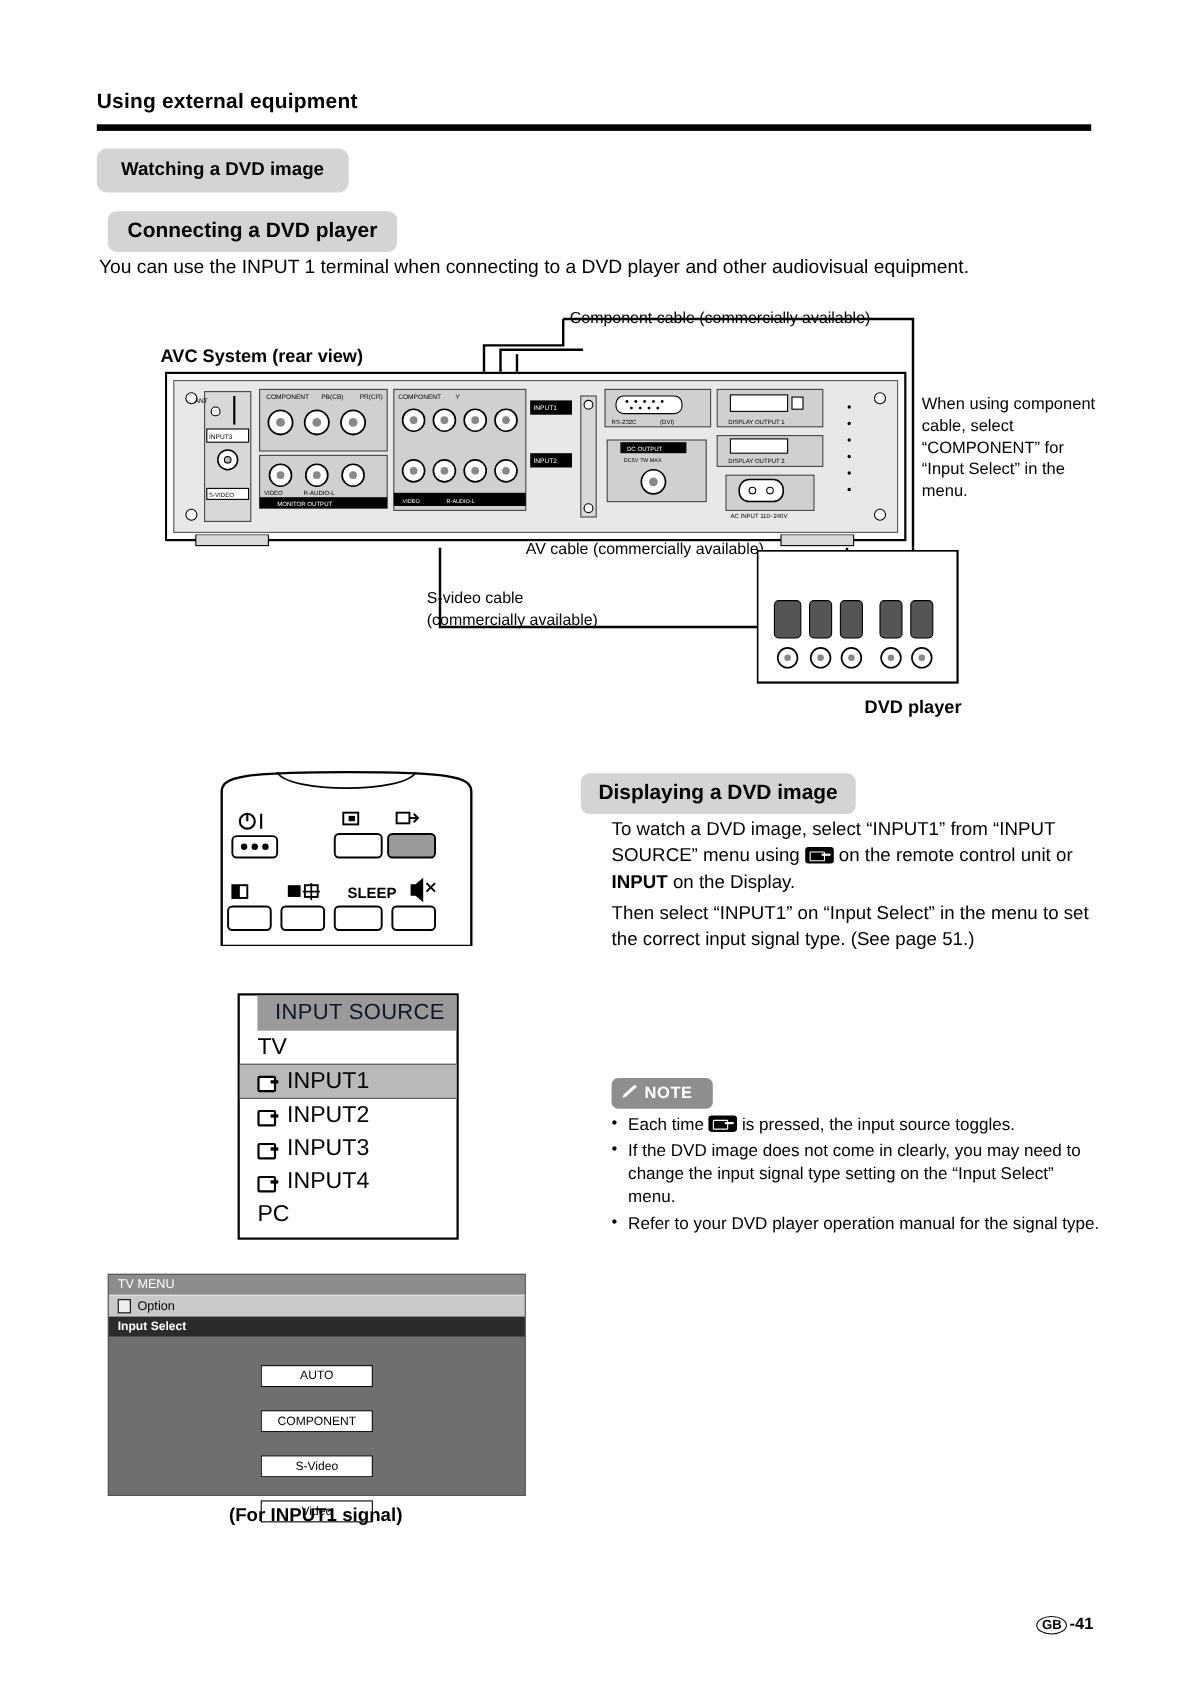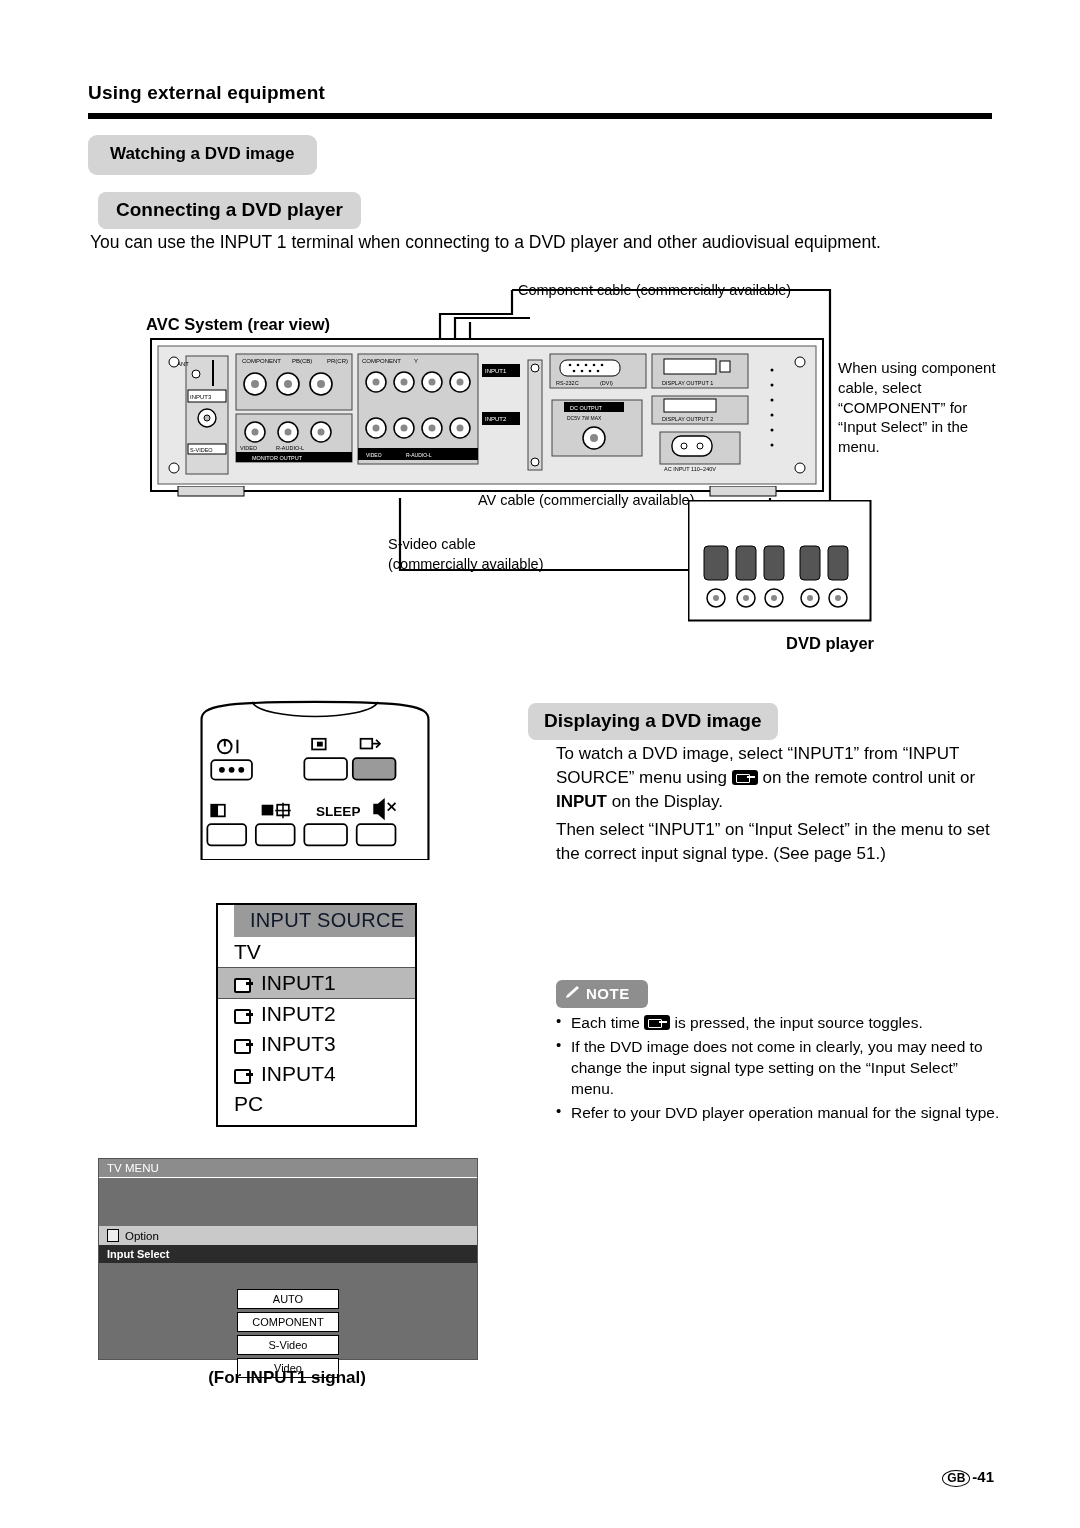--- a/index.html
+++ b/index.html
@@ -87,27 +87,27 @@
   .tvmenu{
     position:absolute;left:98px;top:1158px;width:378px;height:200px;
     background:#6f6f6f;border:1px solid #555;
   }
   .tvmenu .title{
     background:#8c8c8c;color:#fff;font-size:11.5px;padding:3px 0 3px 8px;
     border-bottom:1px solid #fff;
   }
   .tvmenu .option{
     background:#c9c9c9;color:#000;font-size:11.5px;padding:3px 0 3px 8px;
-    display:flex;align-items:center;gap:6px;margin-top:48px;
+    display:flex;align-items:center;gap:6px;
   }
   .tvmenu .opt-ico{width:10px;height:11px;border:1px solid #000;background:#eee;display:inline-block;}
   .tvmenu .inputsel{
     background:#2b2b2b;color:#fff;font-size:11px;font-weight:bold;padding:3px 0 3px 8px;
   }
-  .tvmenu .items{padding-top:26px;display:flex;flex-direction:column;align-items:center;gap:3px;}
+  .tvmenu .items{padding-top:26px;display:flex;flex-direction:column;align-items:center;gap:21px;}
   .tvmenu .item{
     width:100px;font-size:11px;text-align:center;padding:3px 0;background:#fff;border:1px solid #000;
   }
   .tvmenu .item.on{background:#fff;}
   .caption-center{
     position:absolute;left:98px;top:1368px;width:378px;text-align:center;
     font-size:17px;font-weight:bold;
   }
 
   

